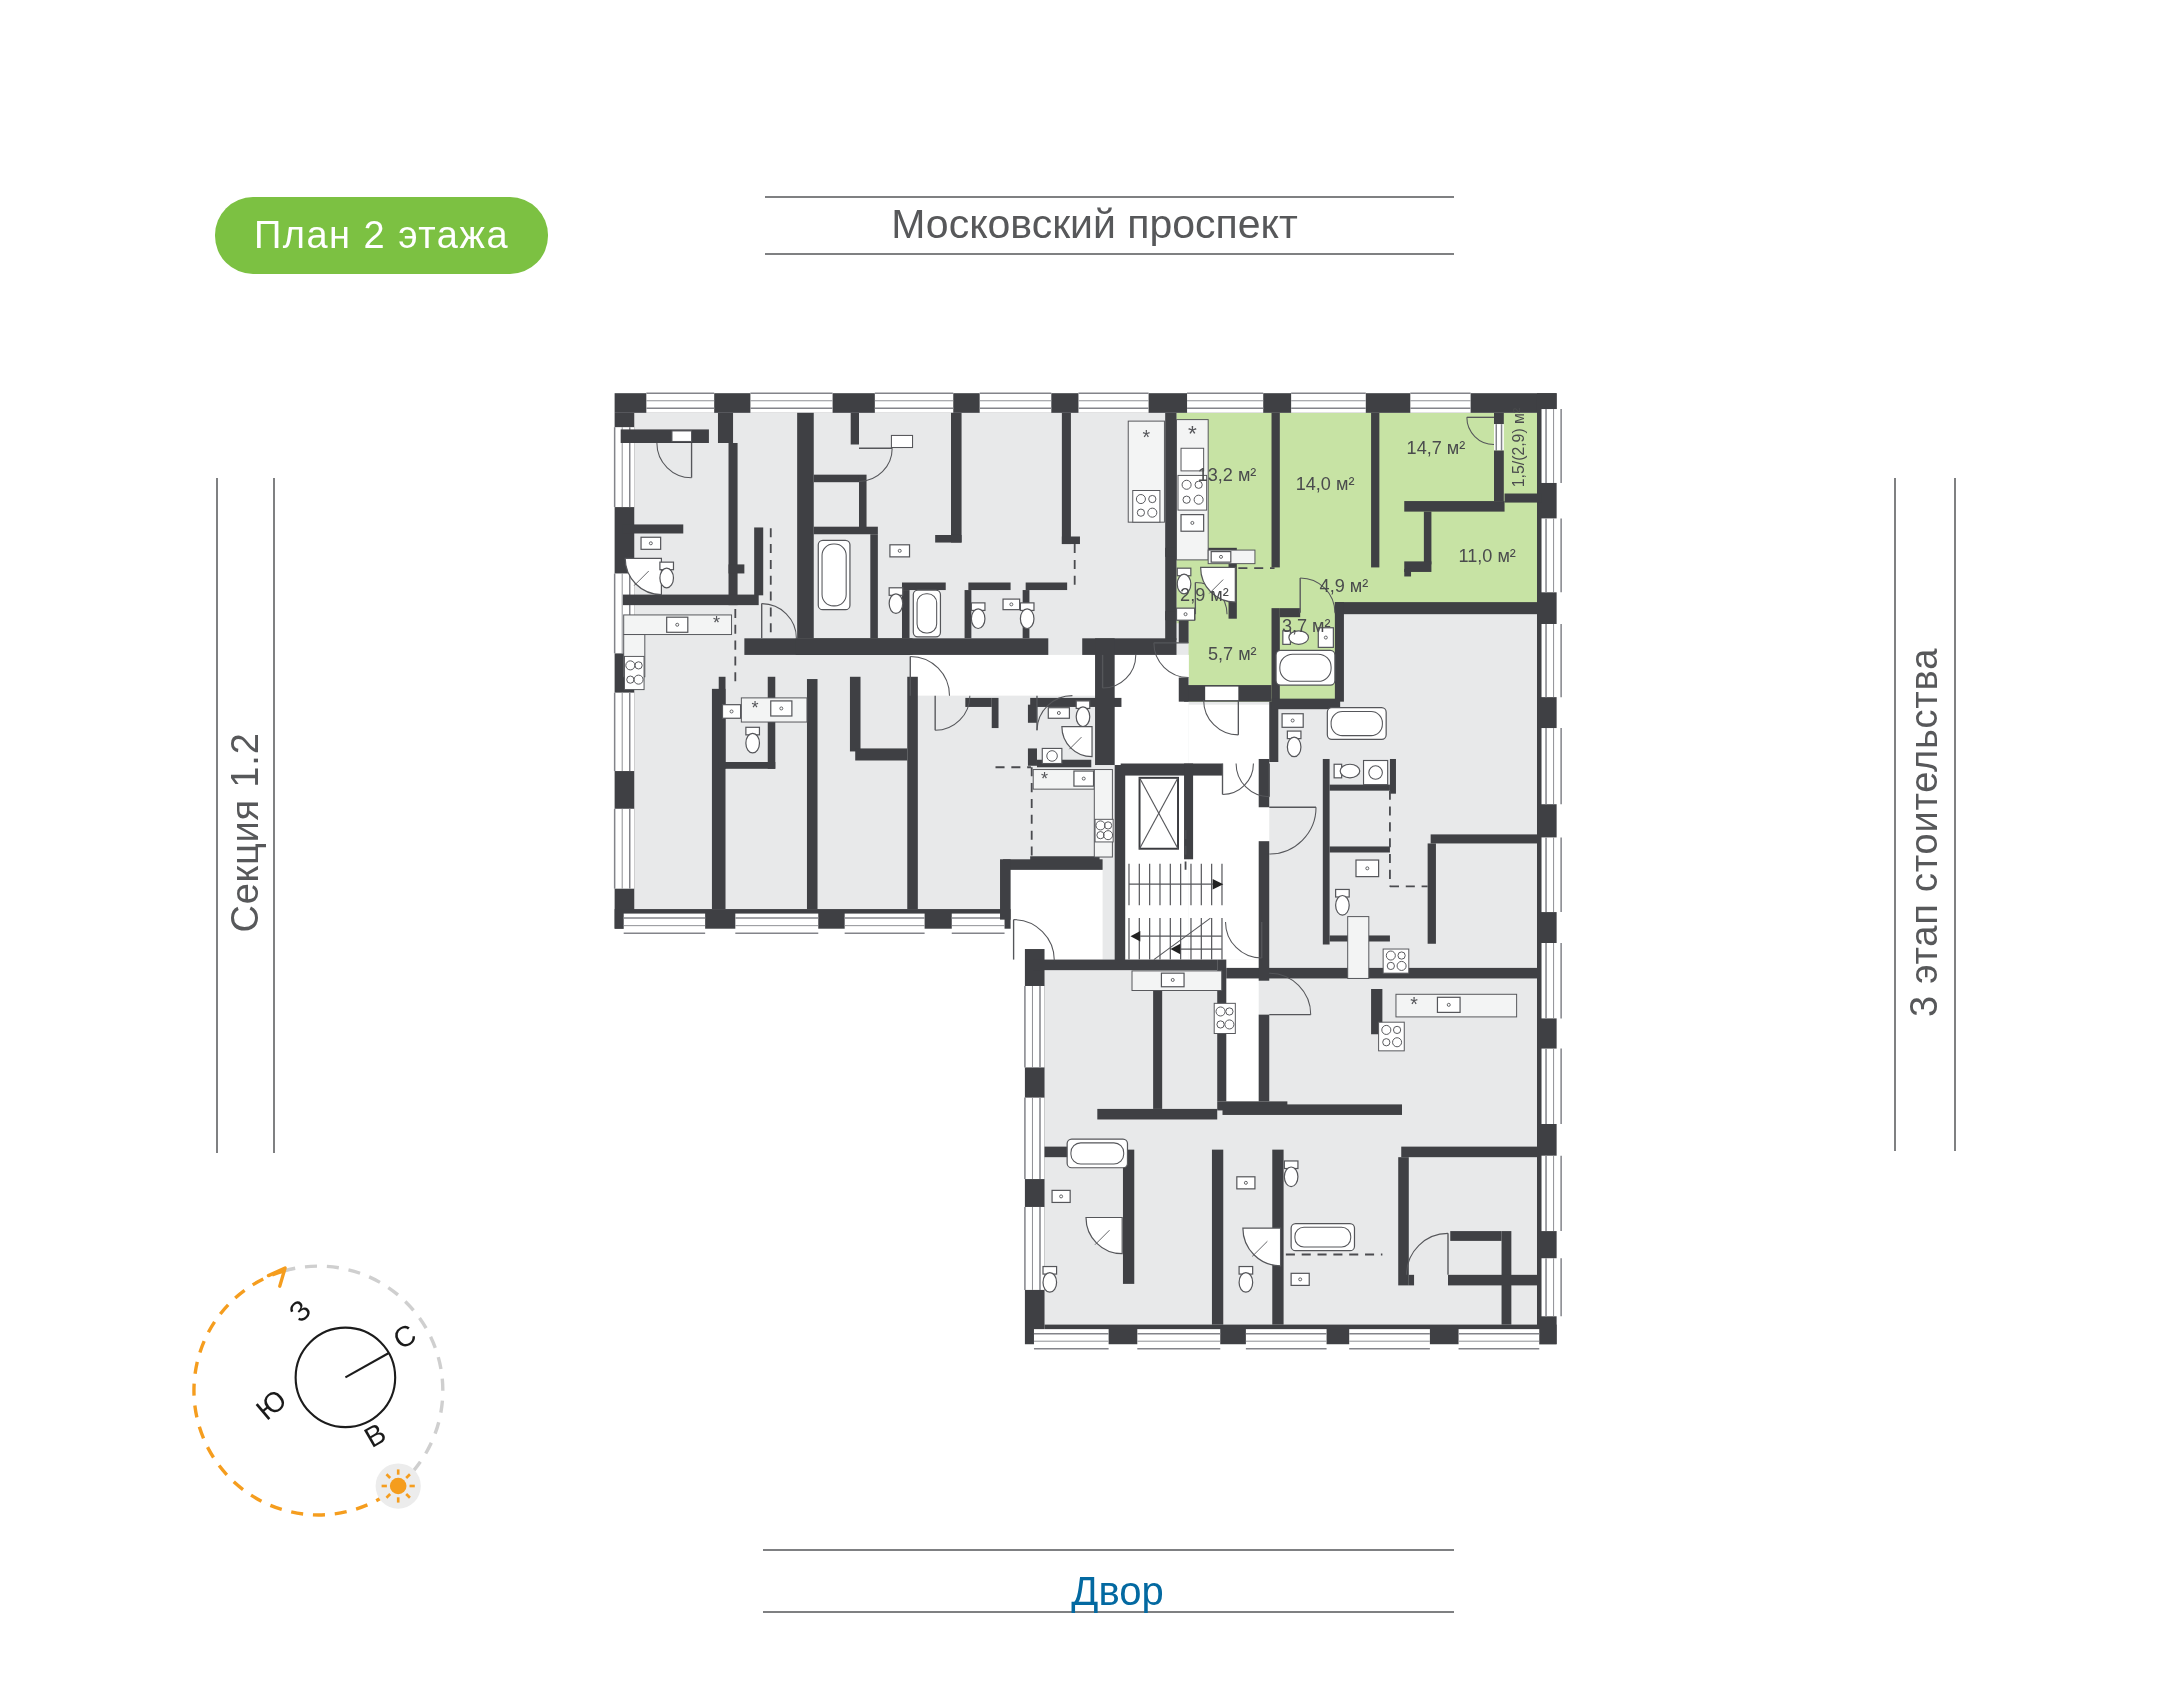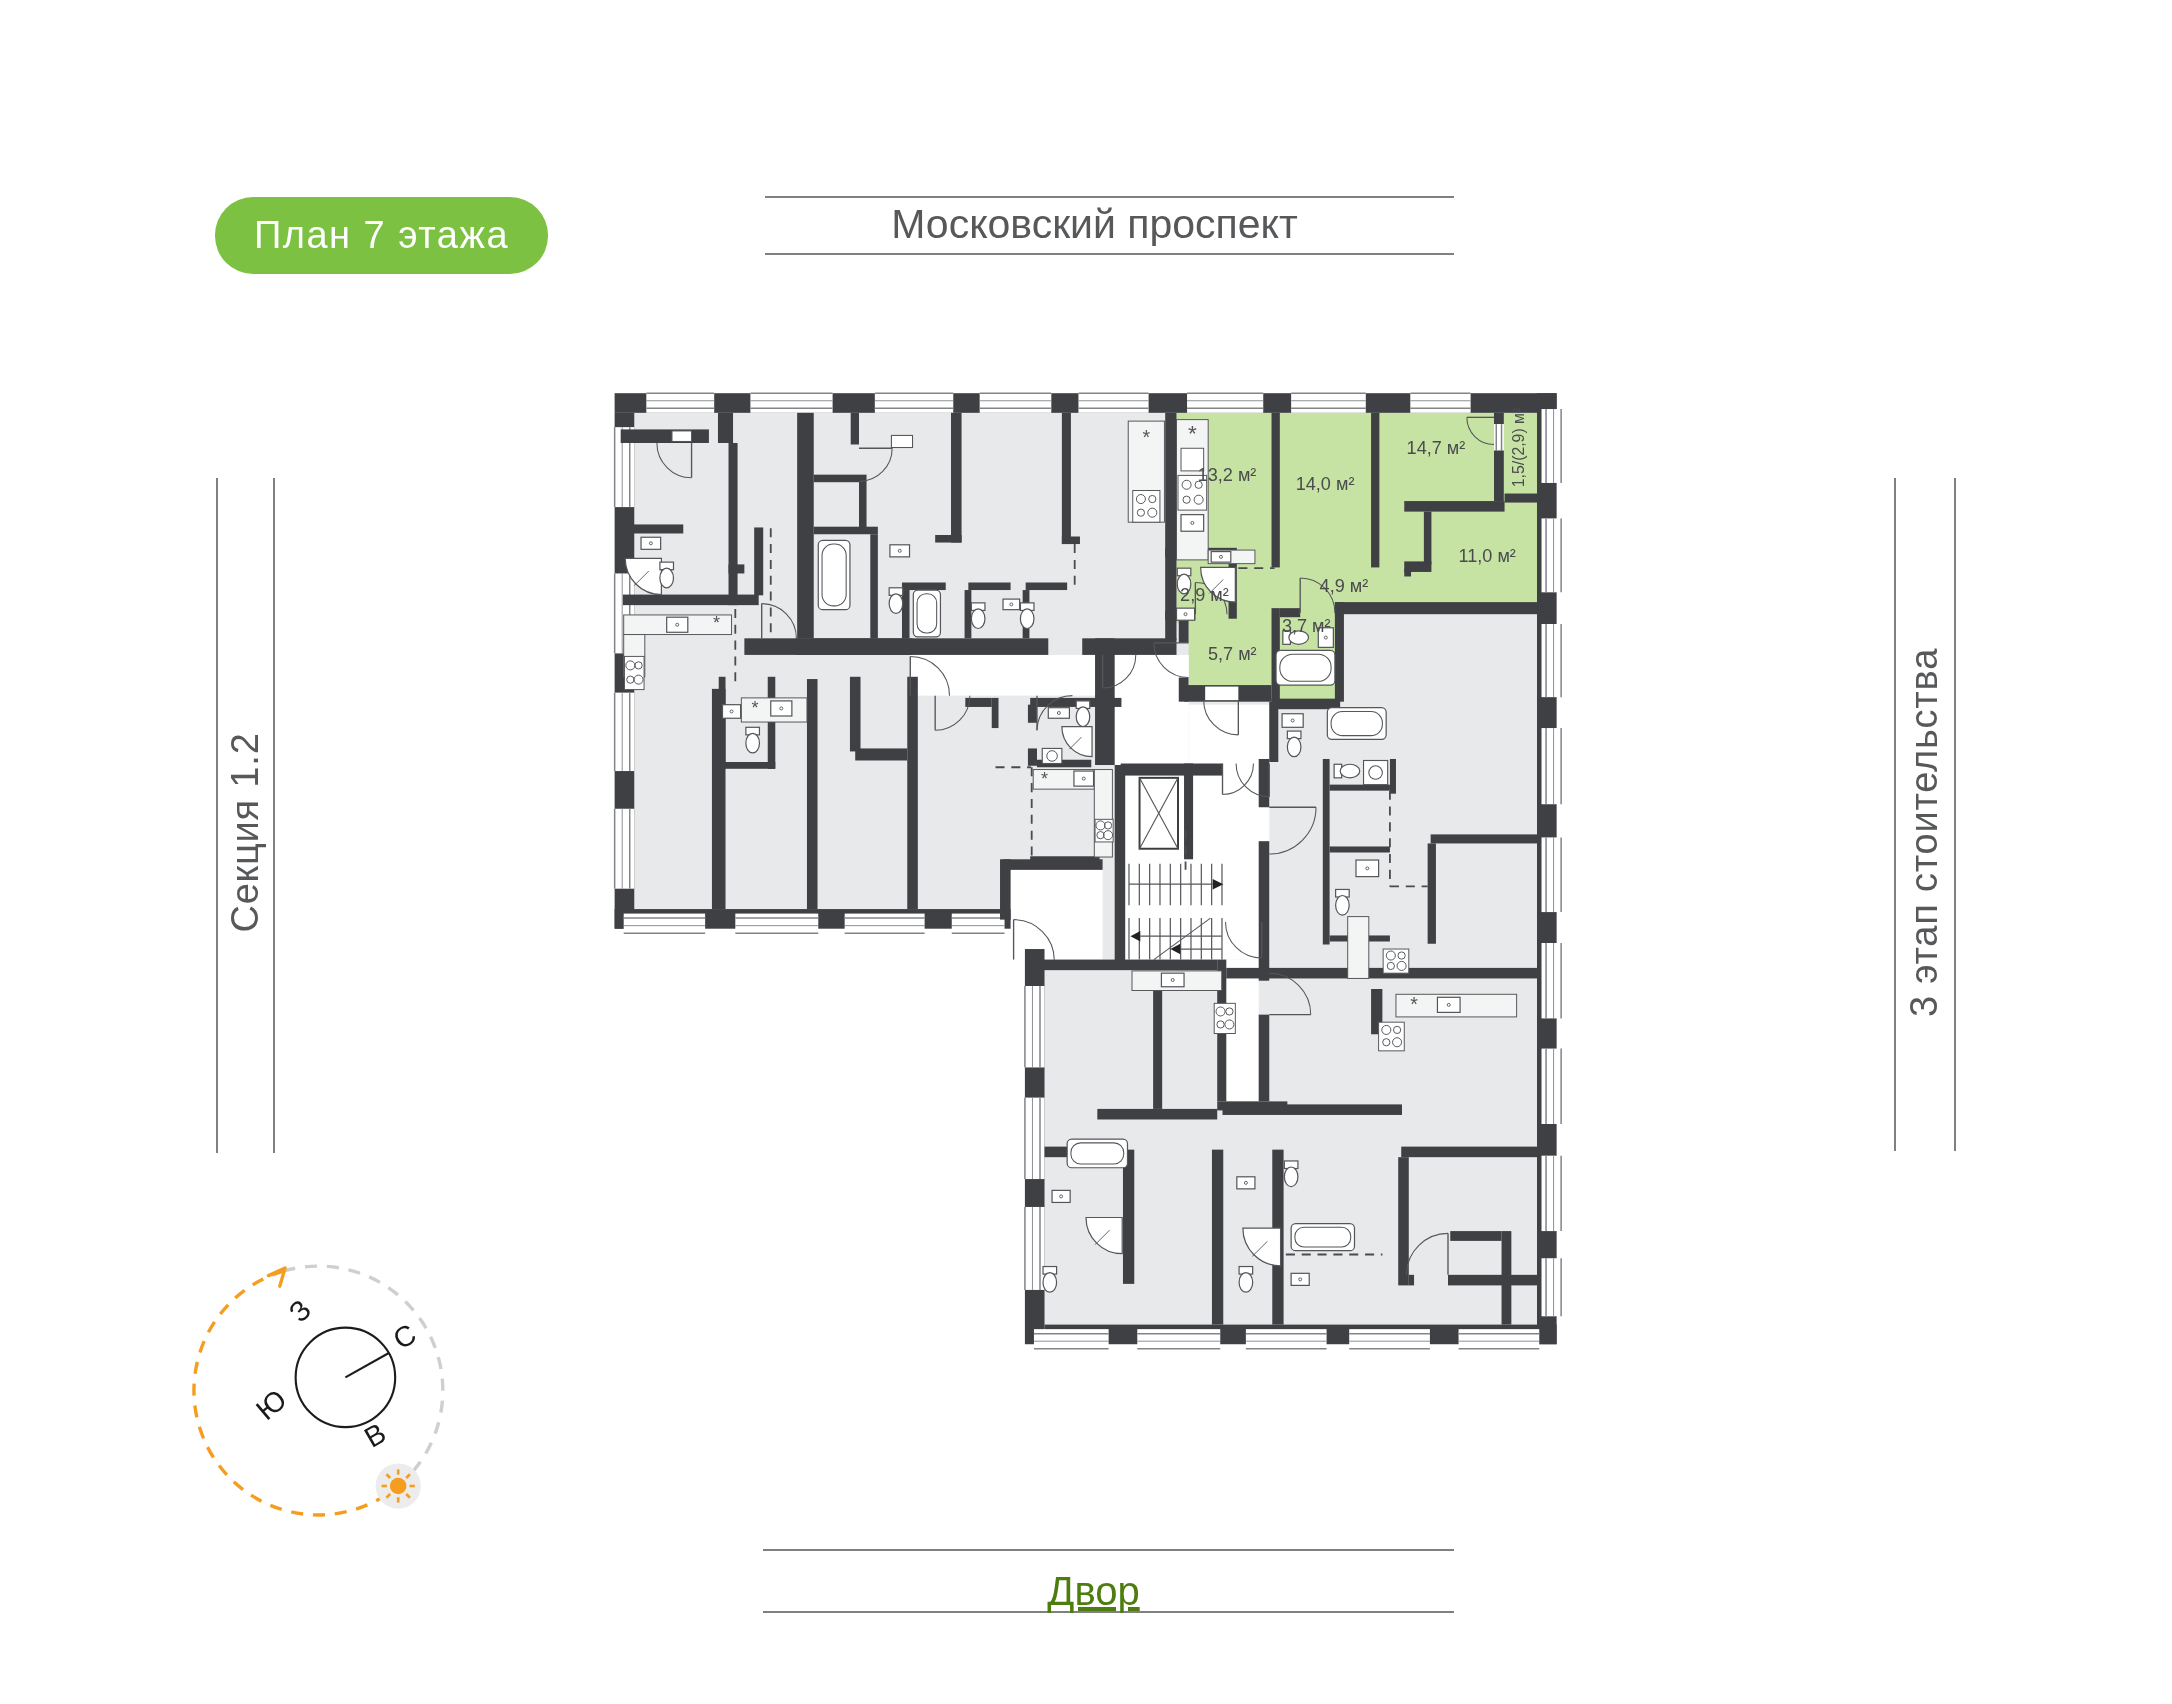--- a/index.html
+++ b/index.html
@@ -1,29 +1,29 @@
 <!DOCTYPE html>
 <html style="font-size:12px"><head><meta charset="utf-8">
 <style>
   html,body{margin:0;padding:0;background:#ffffff;}
   body{width:2172px;height:1705px;overflow:hidden;font-family:"Liberation Sans",sans-serif;}
   .abs{position:absolute;}
 </style></head>
 <body>
 <div style="position:relative;width:2172px;height:1705px;">
 
-  <div class="abs" style="left:215px;top:197px;width:333px;height:77px;background:#7cc142;border-radius:38px;color:#fff;font-size:38px;display:flex;align-items:center;justify-content:center;letter-spacing:1.5px;">План 7 этажа</div>
+  <div class="abs" style="left:215px;top:197px;width:333px;height:77px;background:#7cc142;border-radius:38px;color:#fff;font-size:38px;display:flex;align-items:center;justify-content:center;letter-spacing:1.5px;">План 2 этажа</div>
 
   <div class="abs" style="left:765px;top:196px;width:689px;height:2px;background:#7f8082;"></div>
   <div class="abs" style="left:765px;top:253px;width:689px;height:2px;background:#7f8082;"></div>
   <div class="abs" style="left:750px;top:198px;width:689px;height:52px;display:flex;align-items:center;justify-content:center;font-size:41px;color:#57585a;letter-spacing:0px;">Московский проспект</div>
 
   <div class="abs" style="left:763px;top:1549px;width:691px;height:2px;background:#7f8082;"></div>
   <div class="abs" style="left:763px;top:1611px;width:691px;height:2px;background:#7f8082;"></div>
-  <div class="abs" style="left:748px;top:1561px;width:691px;height:60px;display:flex;align-items:center;justify-content:center;font-size:40px;color:#4d7c0f;letter-spacing:0px;text-decoration:underline;">Двор</div>
+  <div class="abs" style="left:772px;top:1561px;width:691px;height:60px;display:flex;align-items:center;justify-content:center;font-size:40px;color:#0369a1;letter-spacing:0px;">Двор</div>
 
   <div class="abs" style="left:216px;top:478px;width:2px;height:675px;background:#7f8082;"></div>
   <div class="abs" style="left:273px;top:478px;width:2px;height:675px;background:#7f8082;"></div>
   <div class="abs" style="left:245px;top:833px;width:0;height:0;">
       <div style="transform:rotate(-90deg);transform-origin:0 0;position:absolute;left:-18px;top:0;width:377px;margin-left:0;text-align:center;font-size:38px;color:#57585a;letter-spacing:0.8px;transform:translate(-50%,-50%) rotate(-90deg);"> </div>
     </div>
   <div class="abs" style="left:57px;top:644px;width:377px;height:377px;display:flex;align-items:center;justify-content:center;transform:rotate(-90deg);font-size:38px;color:#57585a;letter-spacing:0.8px;">Секция 1.2</div>
 
   <div class="abs" style="left:1894px;top:478px;width:2px;height:673px;background:#7f8082;"></div>
   <div class="abs" style="left:1954px;top:478px;width:2px;height:673px;background:#7f8082;"></div>

